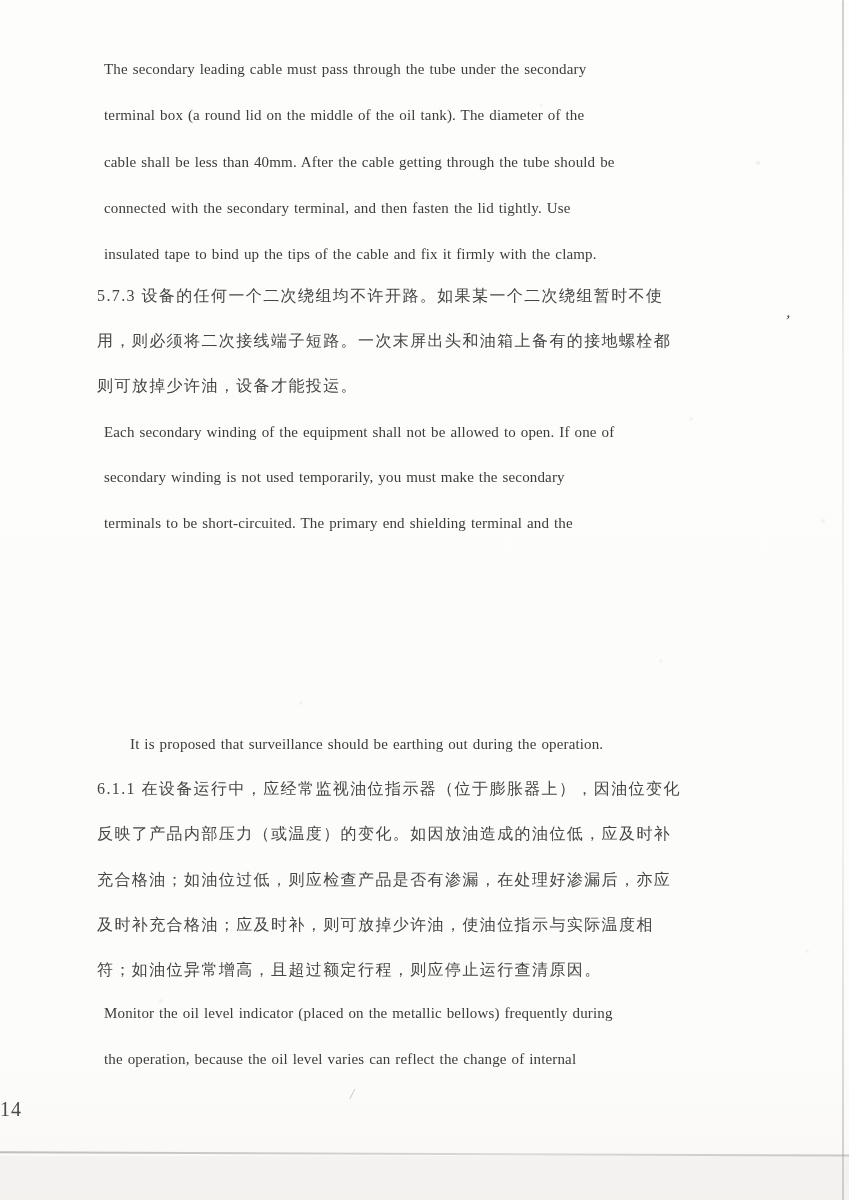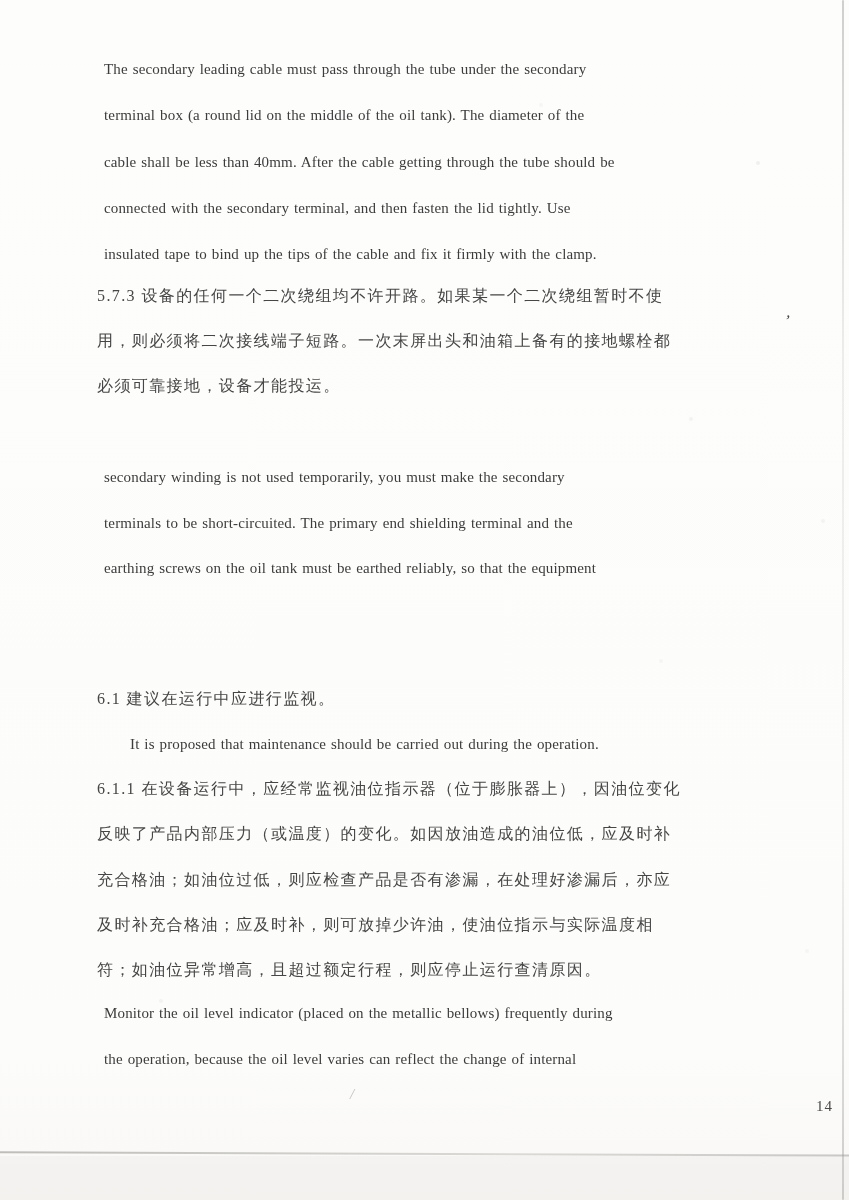--- a/index.html
+++ b/index.html
@@ -34,24 +34,24 @@
   .zh {
     left: 97px;
     font-size: 16px;
     letter-spacing: 1.4px;
     color: #464646;
   }
   .indent { left: 130px; }
   .pagenum {
     position: absolute;
     left: 0;
-    right: 16px;
+    right: 0;
     top: 1098px;
-    text-align: right;
-    font-size: 15px;
+    text-align: left;
+    font-size: 20px;
     color: #4a4a4a;
     letter-spacing: 1px;
   }
   
   .edge-line-right {
     position: absolute;
     top: 0;
     right: 5px;
     width: 2px;
     height: 1200px;
@@ -114,28 +114,27 @@
 <div class="page">
 
   <div class="line en" style="top:62px">The secondary leading cable must pass through the tube under the secondary</div>
   <div class="line en" style="top:108px">terminal box (a round lid on the middle of the oil tank). The diameter of the</div>
   <div class="line en" style="top:155px">cable shall be less than 40mm. After the cable getting through the tube should be</div>
   <div class="line en" style="top:201px">connected with the secondary terminal, and then fasten the lid tightly. Use</div>
   <div class="line en" style="top:247px">insulated tape to bind up the tips of the cable and fix it firmly with the clamp.</div>
 
   <div class="line zh" style="top:288px">5.7.3 设备的任何一个二次绕组均不许开路。如果某一个二次绕组暂时不使</div>
   <div class="line zh" style="top:333px">用，则必须将二次接线端子短路。一次末屏出头和油箱上备有的接地螺栓都</div>
-  <div class="line zh" style="top:378px">必须可靠接地，设备才能投运。</div>
+  <div class="line zh" style="top:378px">则可放掉少许油，设备才能投运。</div>
 
+  <div class="line en" style="top:425px">Each secondary winding of the equipment shall not be allowed to open. If one of</div>
   <div class="line en" style="top:470px">secondary winding is not used temporarily, you must make the secondary</div>
   <div class="line en" style="top:516px">terminals to be short-circuited. The primary end shielding terminal and the</div>
-  <div class="line en" style="top:561px">earthing screws on the oil tank must be earthed reliably, so that the equipment</div>
 
-  <div class="line zh" style="top:691px">6.1 建议在运行中应进行监视。</div>
-  <div class="line en indent" style="top:737px">It is proposed that maintenance should be carried out during the operation.</div>
+  <div class="line en indent" style="top:737px">It is proposed that surveillance should be earthing out during the operation.</div>
 
   <div class="line zh" style="top:781px">6.1.1 在设备运行中，应经常监视油位指示器（位于膨胀器上），因油位变化</div>
   <div class="line zh" style="top:826px">反映了产品内部压力（或温度）的变化。如因放油造成的油位低，应及时补</div>
   <div class="line zh" style="top:872px">充合格油；如油位过低，则应检查产品是否有渗漏，在处理好渗漏后，亦应</div>
   <div class="line zh" style="top:917px">及时补充合格油；应及时补，则可放掉少许油，使油位指示与实际温度相</div>
   <div class="line zh" style="top:962px">符；如油位异常增高，且超过额定行程，则应停止运行查清原因。</div>
 
   <div class="line en" style="top:1006px">Monitor the oil level indicator (placed on the metallic bellows) frequently during</div>
   <div class="line en" style="top:1052px">the operation, because the oil level varies can reflect the change of internal</div>
 

